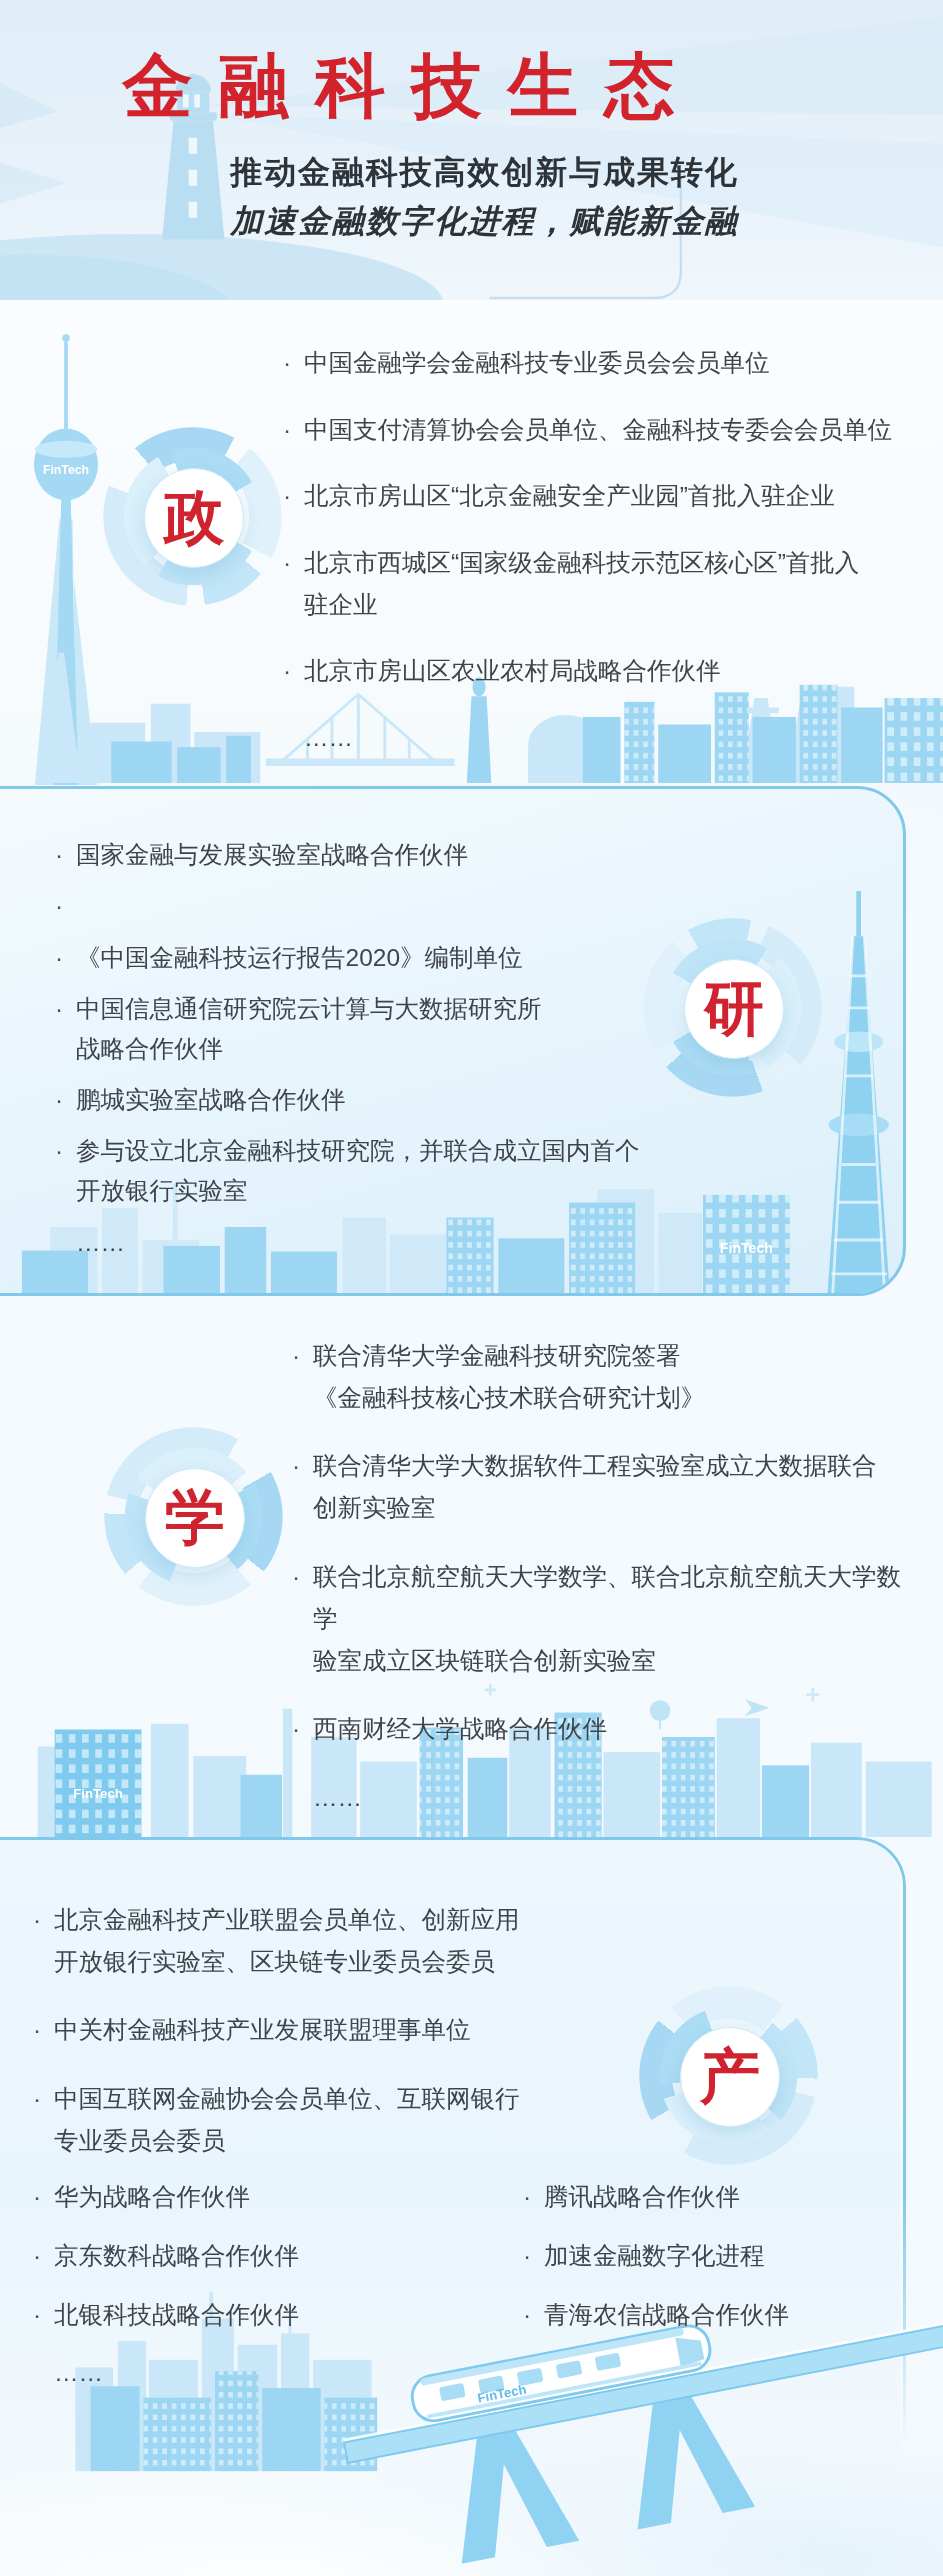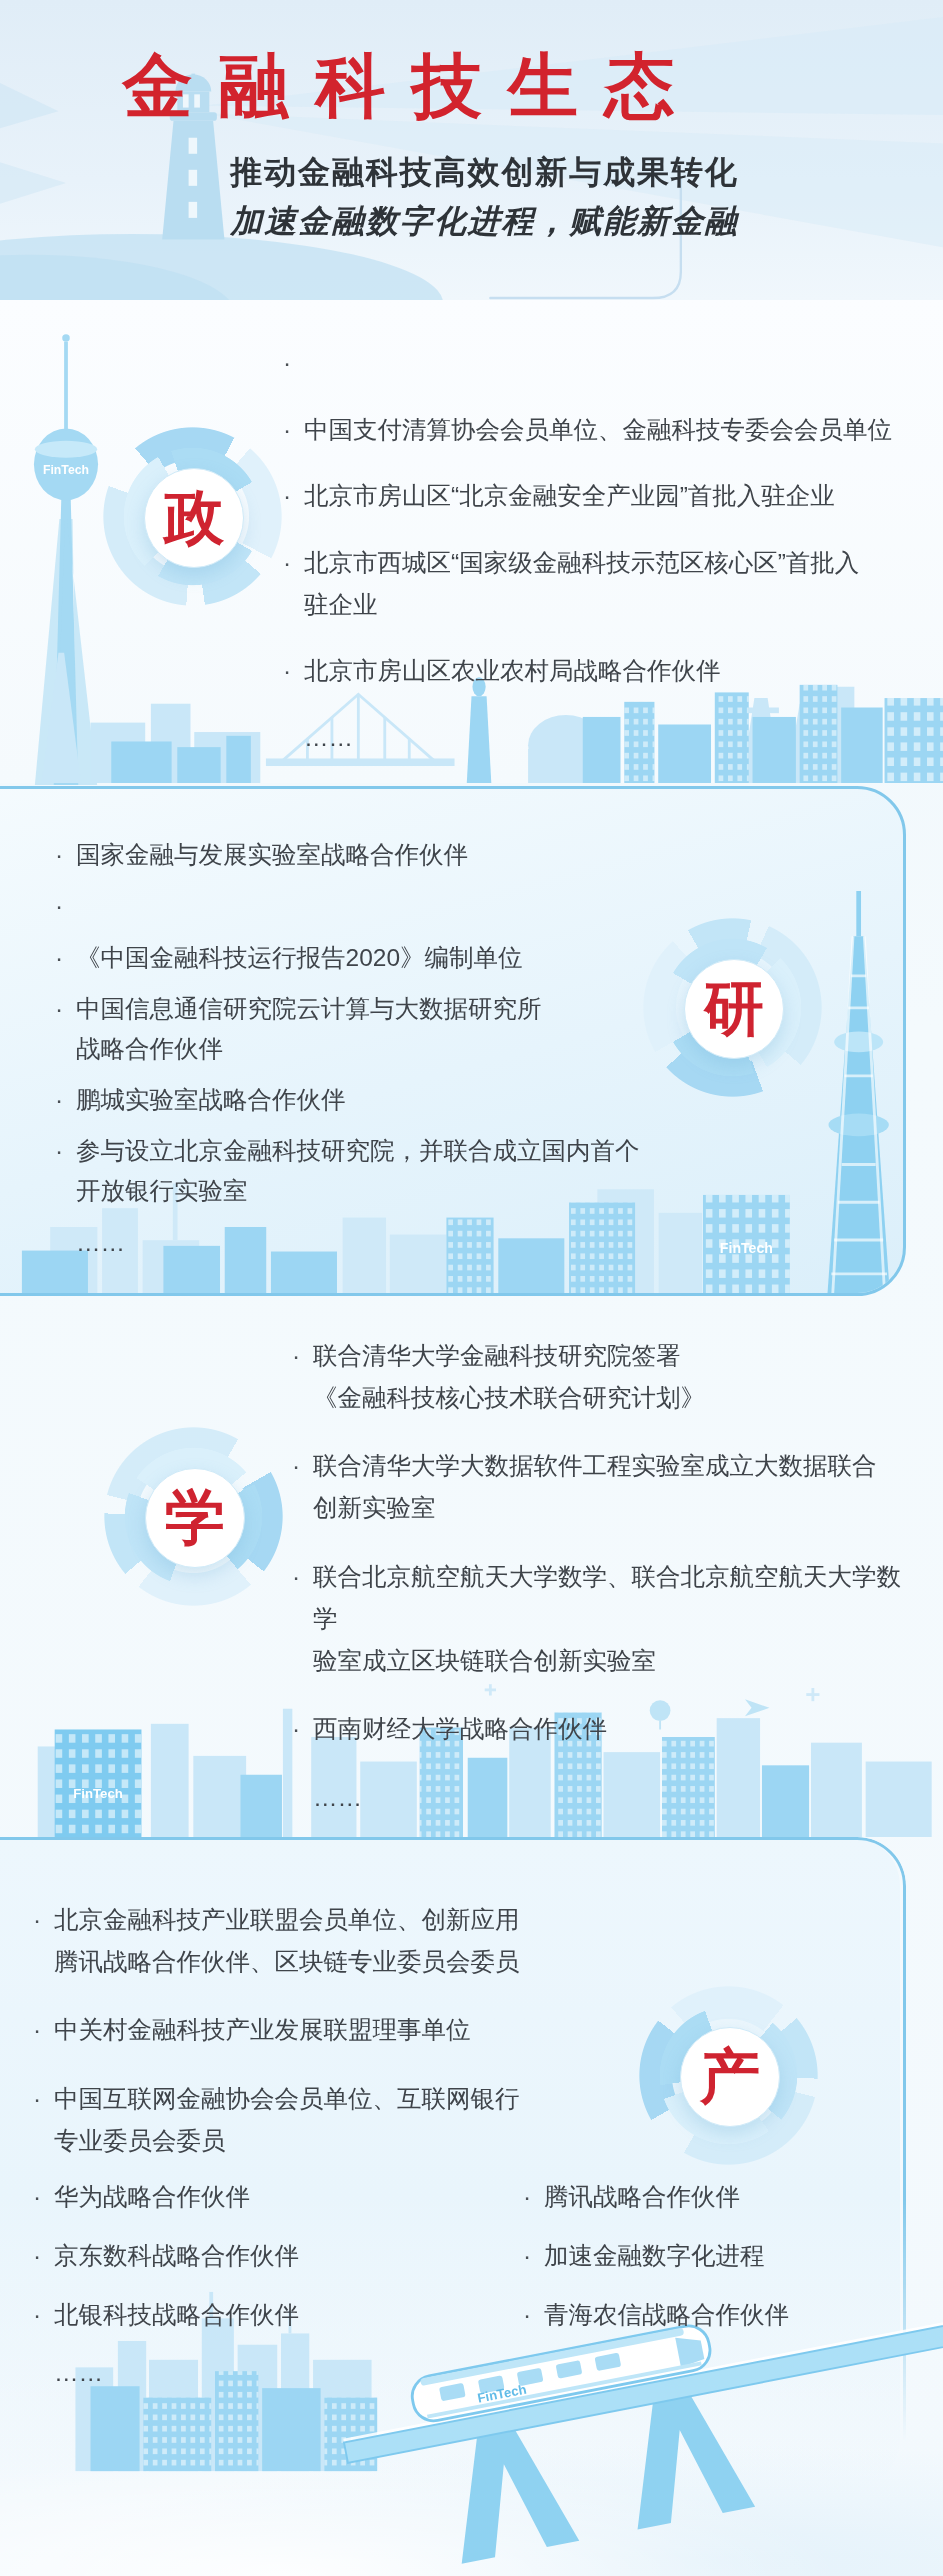--- a/index.html
+++ b/index.html
@@ -167,20 +167,21 @@
     <div class="ring ringA"></div>
     <div class="ring ringB"></div>
     <div class="core">
       <span class="badge-char">政</span>
     </div>
   </div>
 
   <div class="blist" style="left:283px;top:342px;width:634px">
     <div class="row">
         <span class="dot">·</span>
+        <span class="txt">中国金融学会金融科技专业委员会会员单位</span>
       </div>
     <div class="row">
         <span class="dot">·</span>
         <span class="txt">中国支付清算协会会员单位、金融科技专委会会员单位</span>
       </div>
     <div class="row">
         <span class="dot">·</span>
         <span class="txt">北京市房山区“北京金融安全产业园”首批入驻企业</span>
       </div>
     <div class="row">
@@ -367,21 +368,21 @@
     <div class="ring ringB"></div>
     <div class="core">
       <span class="badge-char">产</span>
     </div>
   </div>
 
   <div class="blist" style="left:33px;top:1899px;width:566px">
     <div class="row" style="margin-bottom:26.4px">
         <span class="dot">·</span>
         <span class="txt">北京金融科技产业联盟会员单位、创新应用
-腾讯战略合作伙伴、区块链专业委员会委员</span>
+开放银行实验室、区块链专业委员会委员</span>
       </div>
     <div class="row" style="margin-bottom:26.4px">
         <span class="dot">·</span>
         <span class="txt">中关村金融科技产业发展联盟理事单位</span>
       </div>
     <div class="row">
         <span class="dot">·</span>
         <span class="txt">中国互联网金融协会会员单位、互联网银行
 专业委员会委员</span>
       </div>

